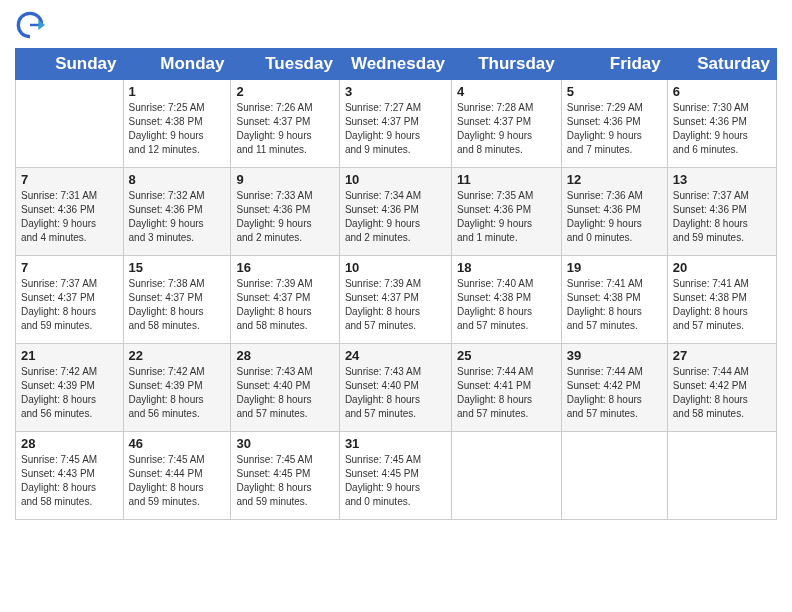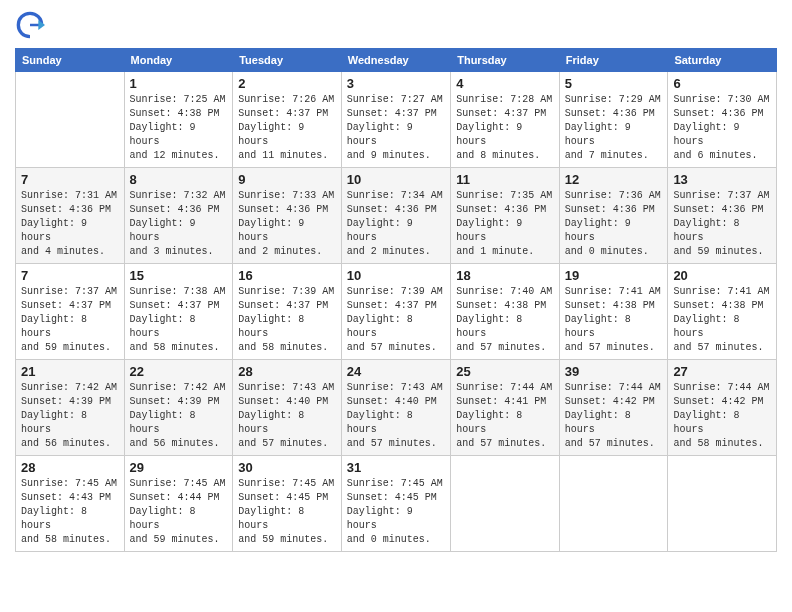--- a/index.html
+++ b/index.html
@@ -50,23 +50,23 @@
       color: #444;
     }
     .calendar {
       width: 100%;
       border-collapse: collapse;
       border: 1px solid #ccc;
     }
     .calendar th {
       background: #3b6ec4;
       color: #fff;
-      text-align: left;
+      text-align: right;
       padding: 5px 6px;
-      font-size: 11px;
+      font-size: 17px;
       font-weight: bold;
       border: 1px solid #3b6ec4;
     }
     .calendar td {
       vertical-align: top;
       border: 1px solid #ccc;
       padding: 4px 5px;
       width: 113px;
       height: 88px;
       background: #fff;
@@ -78,21 +78,20 @@
       font-size: 13px;
       font-weight: bold;
       color: #222;
       display: block;
       margin-bottom: 2px;
     }
     .day-info {
       font-size: 10px;
       color: #333;
       line-height: 1.4;
-      font-family: Liberation Mono, monospace;
     }
     .empty-cell {
       background: #fff !important;
     }
   </style>
 </head>
 <body>
 
 <div class="container">
   <div class="header">
@@ -243,21 +242,21 @@
             <span class="day-num">27</span>
             <div class="day-info">Sunrise: 7:44 AM<br>Sunset: 4:42 PM<br>Daylight: 8 hours<br>and 58 minutes.</div>
           </td>
         </tr>
         <tr>
           <td>
             <span class="day-num">28</span>
             <div class="day-info">Sunrise: 7:45 AM<br>Sunset: 4:43 PM<br>Daylight: 8 hours<br>and 58 minutes.</div>
           </td>
           <td>
-            <span class="day-num">29</span>
+            <span class="day-num">46</span>
             <div class="day-info">Sunrise: 7:45 AM<br>Sunset: 4:44 PM<br>Daylight: 8 hours<br>and 59 minutes.</div>
           </td>
           <td>
             <span class="day-num">30</span>
             <div class="day-info">Sunrise: 7:45 AM<br>Sunset: 4:45 PM<br>Daylight: 8 hours<br>and 59 minutes.</div>
           </td>
           <td>
             <span class="day-num">31</span>
             <div class="day-info">Sunrise: 7:45 AM<br>Sunset: 4:45 PM<br>Daylight: 9 hours<br>and 0 minutes.</div>
           </td>

